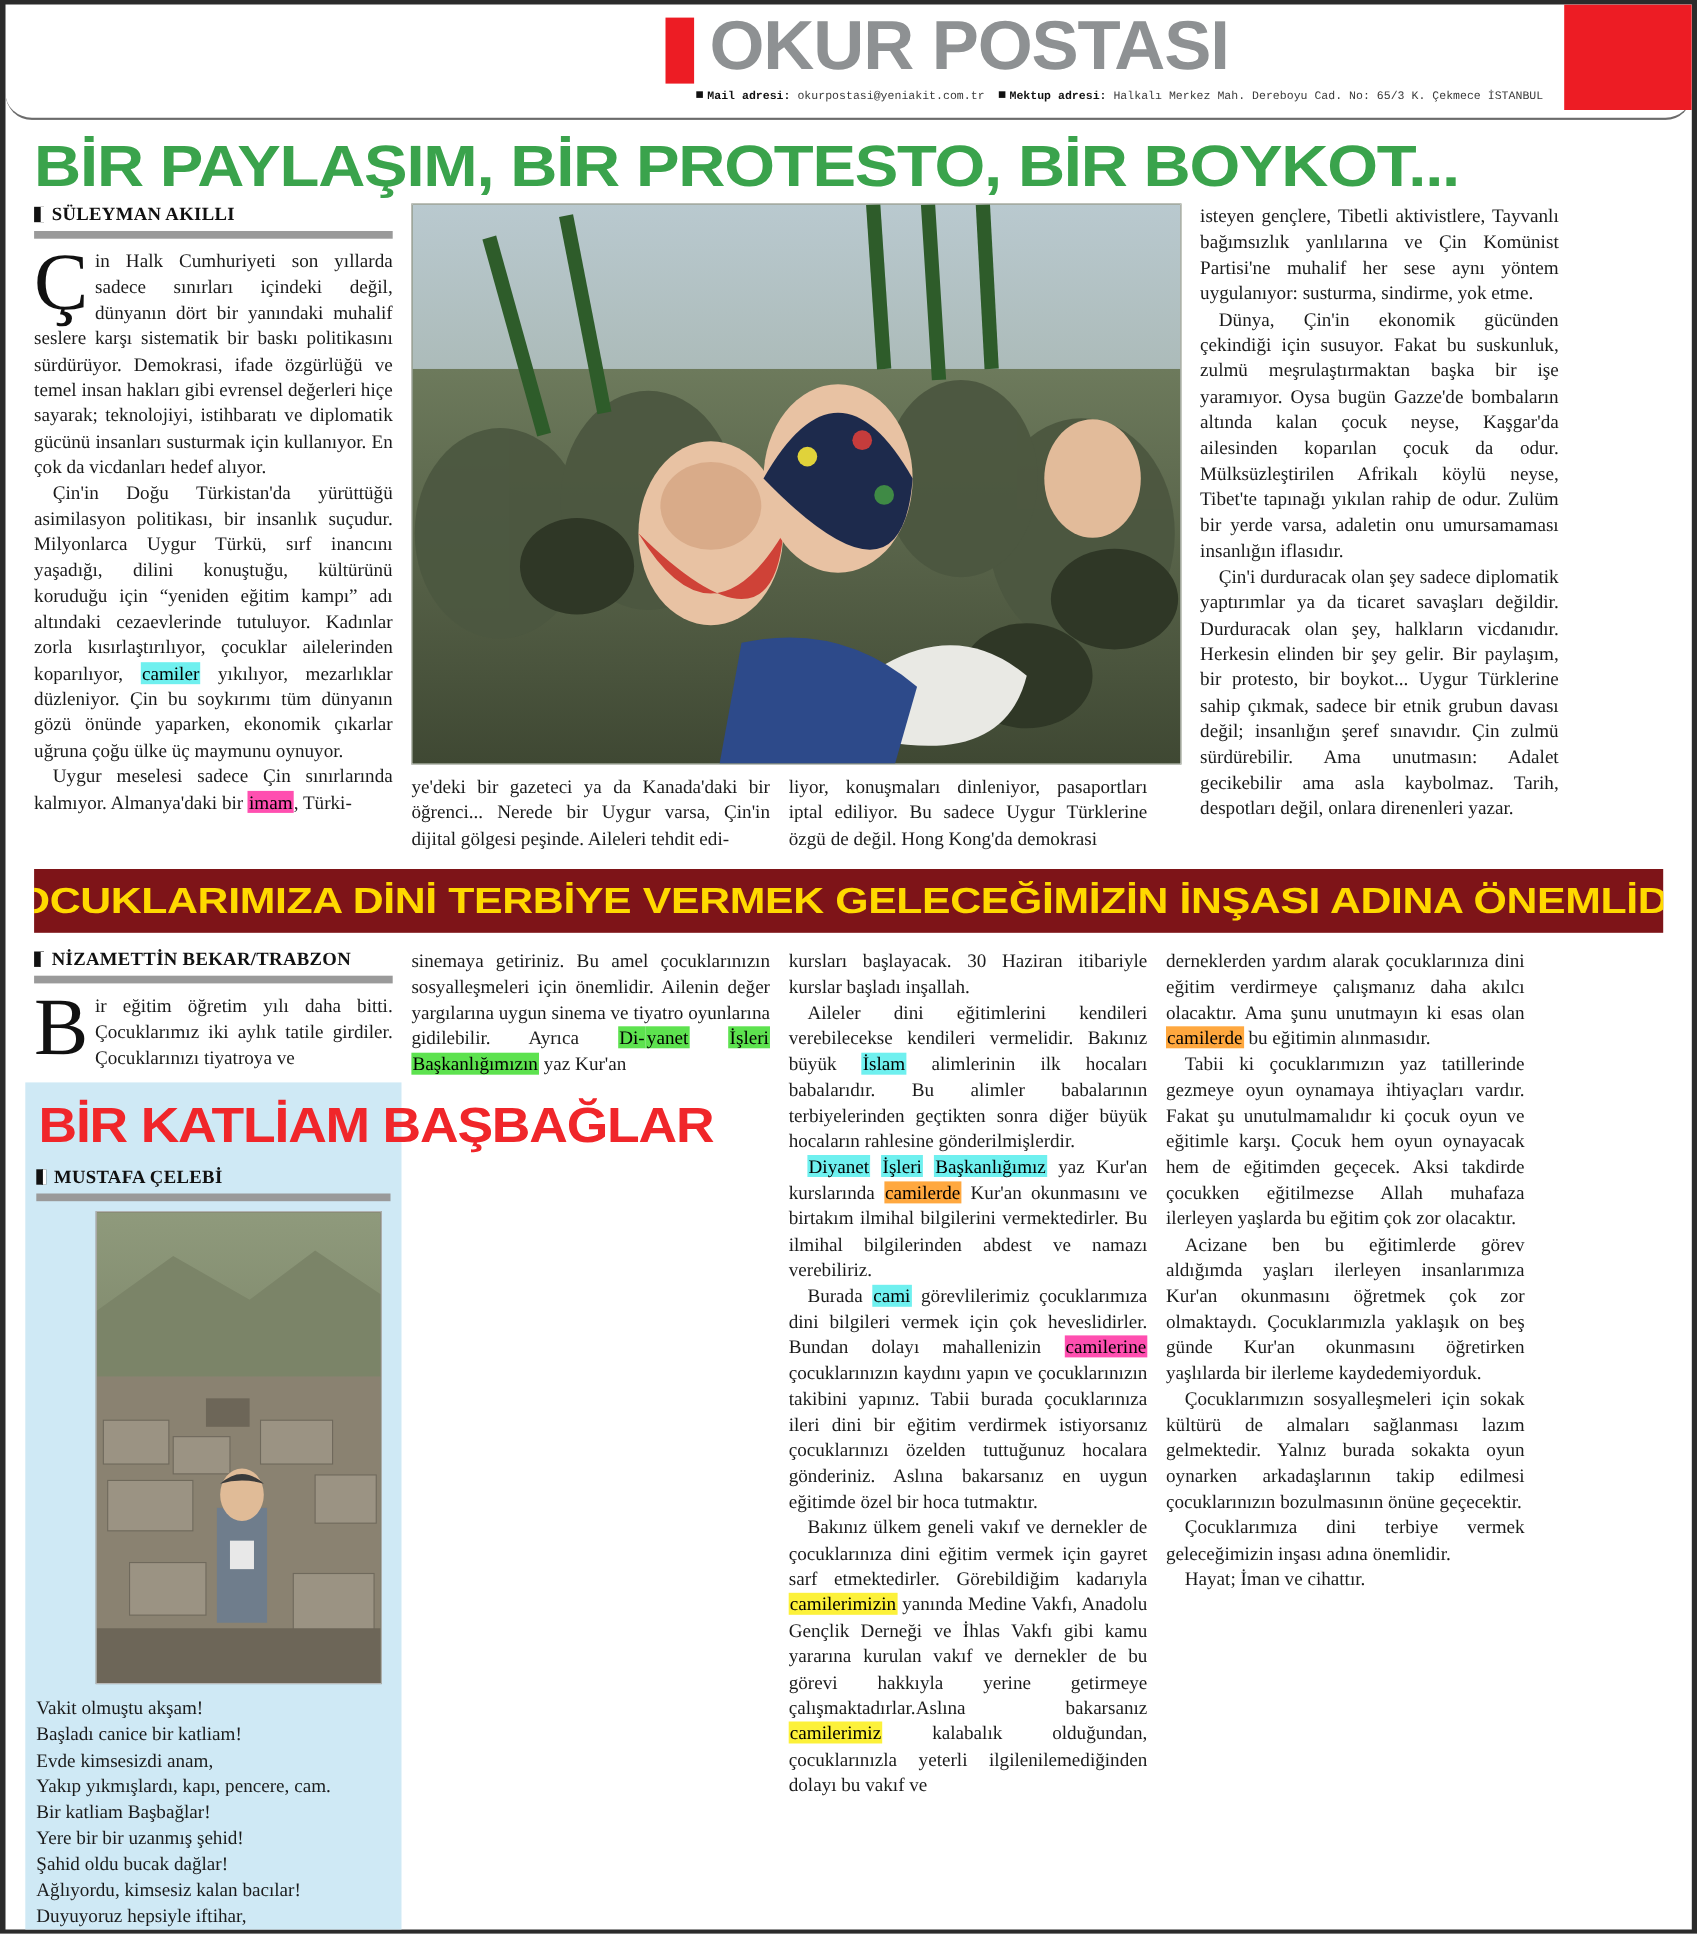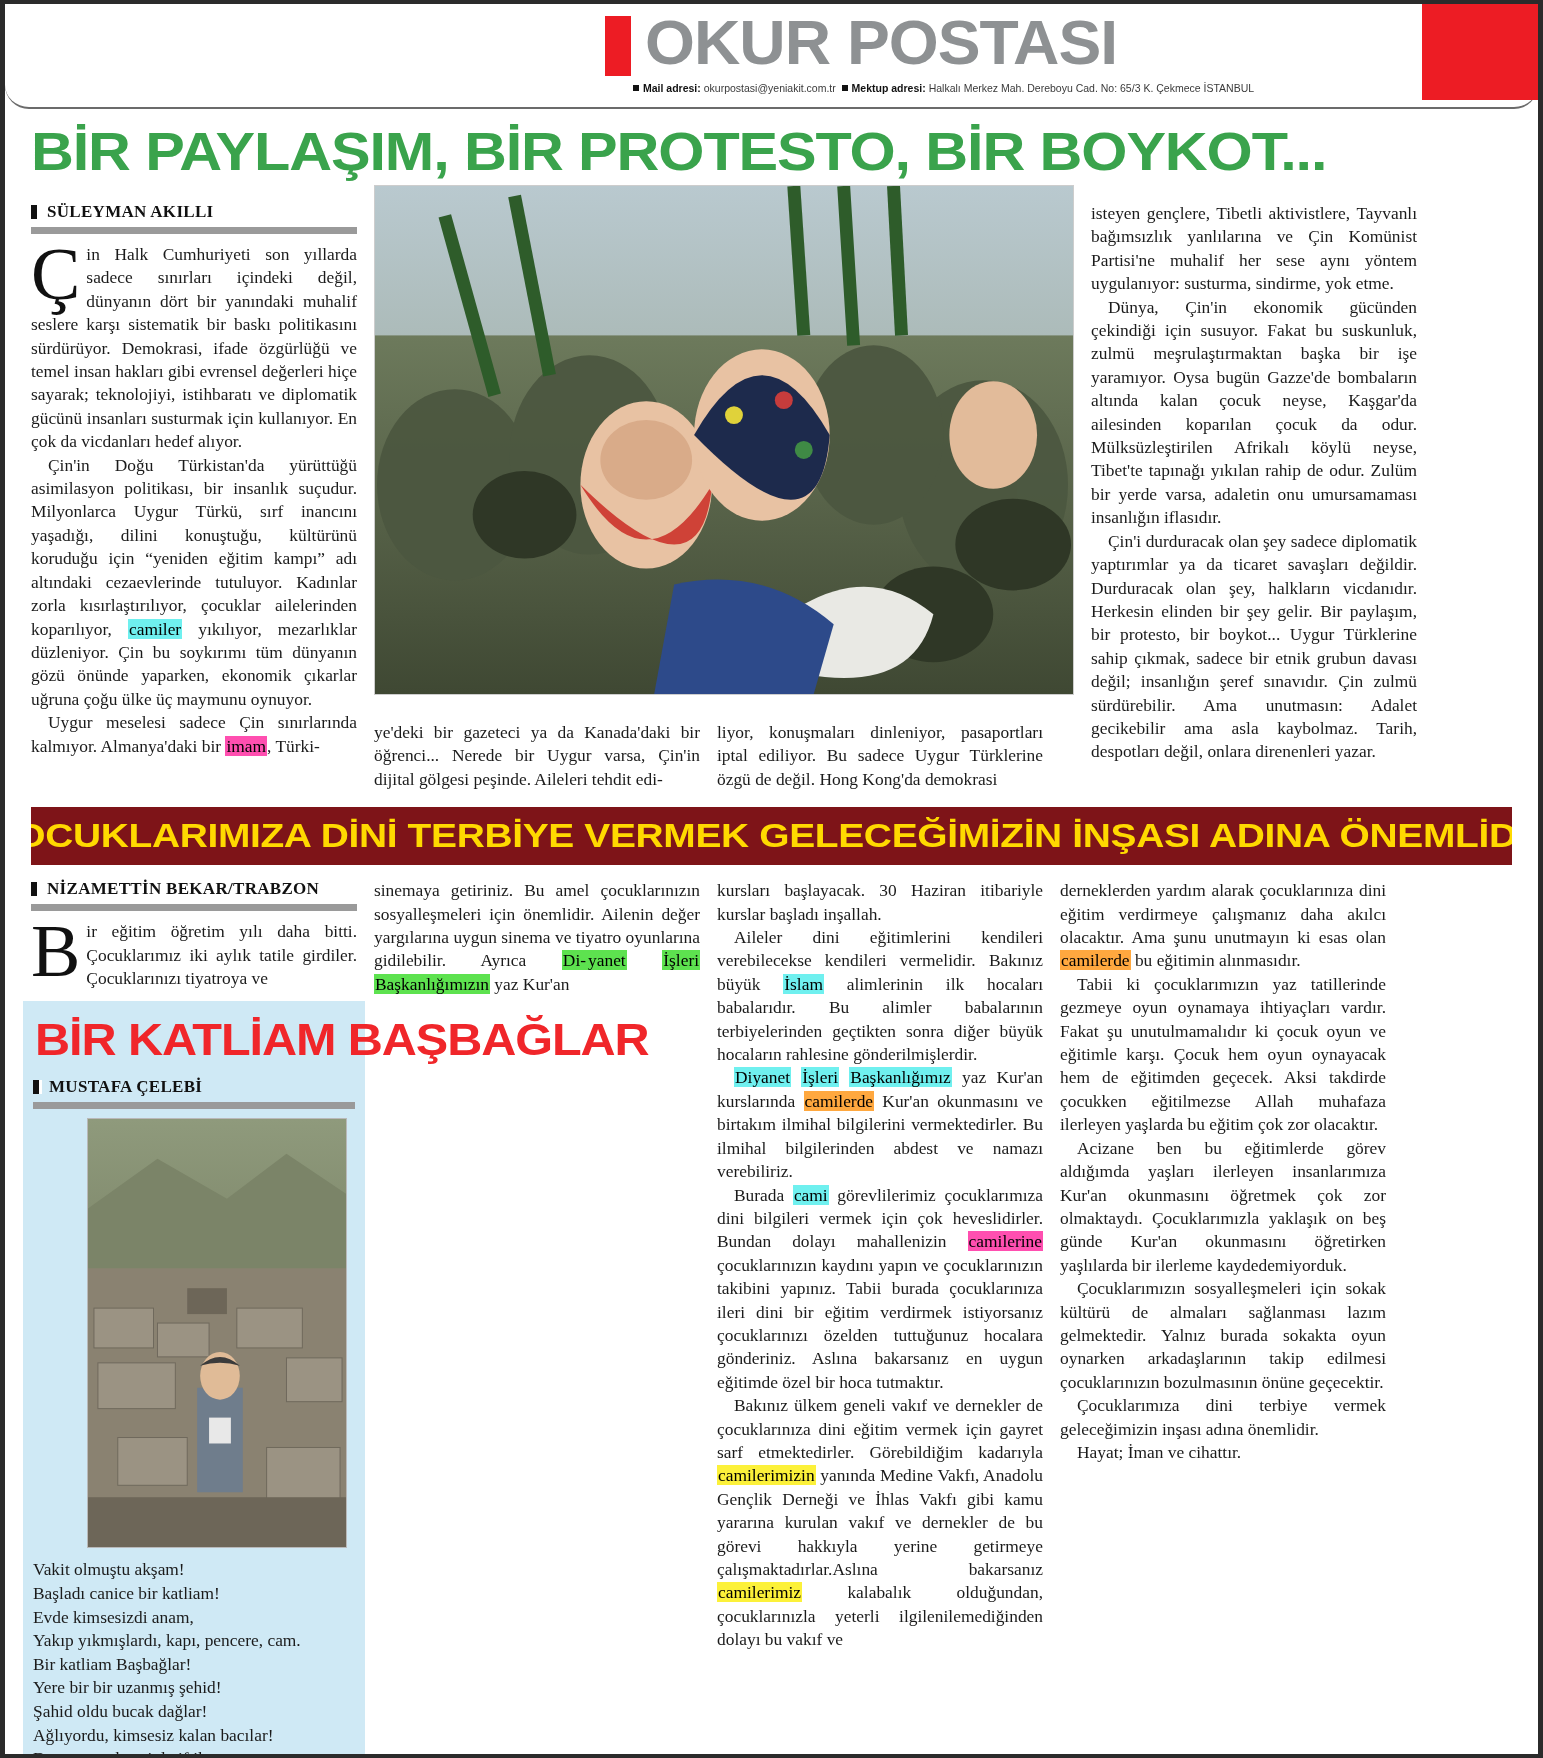--- a/index.html
+++ b/index.html
@@ -18,21 +18,21 @@
   .mast-title-wrap{position:absolute;left:600px;top:8px;display:flex;align-items:flex-start;}
   .mast-bar{width:26px;height:60px;background:#ed1c24;margin-right:14px;margin-top:4px;}
   .mast-title{
     font-family:"Liberation Sans",sans-serif;
     font-weight:bold;font-size:63px;line-height:60px;color:#8e9193;
     letter-spacing:-1px;transform:scaleX(1.02);transform-origin:left top;
     white-space:nowrap;
   }
   .mast-contact{
     position:absolute;left:628px;top:78px;font-size:10.5px;color:#3a3a3a;
-    font-family:Liberation Sans, sans-serif;white-space:nowrap;
+    font-family:Liberation Mono, monospace;white-space:nowrap;
   }
   .mast-contact b{color:#111;}
   .sq{display:inline-block;width:6px;height:6px;background:#111;margin-right:4px;position:relative;top:-1px;}
 
   
   .green-head{
     margin:14px 26px 4px 26px;
     font-family:"Liberation Sans",sans-serif;font-weight:bold;
     font-size:53px;line-height:58px;color:#3aa34c;letter-spacing:-1px;
     transform:scaleX(1.12);transform-origin:left center;white-space:nowrap;
@@ -63,21 +63,21 @@
 
   mark{padding:0 1px;color:#000000;}
   .hl-cyan{background:#6ff0ef;}
   .hl-pink{background:#ff4fb0;}
   .hl-green{background:#5de24f;}
   .hl-orange{background:#ffa83f;}
   .hl-yellow{background:#fcf13a;}
 
   
   .art1{display:flex;gap:17px;padding:0 26px;box-sizing:border-box;}
-  .art1 .col{width:326px;margin-top:17px;}
+  .art1 .col{width:326px;}
   .art1 .midcol{width:700px;}
   .photo1{
     width:700px;height:510px;display:block;
     background:#5b6a4a;border:1px solid #cdcdcd;box-sizing:border-box;
   }
   .photo1-cap{display:flex;gap:17px;margin-top:9px;}
   .photo1-cap .col{width:326px;}
 
   
   .red-banner{

